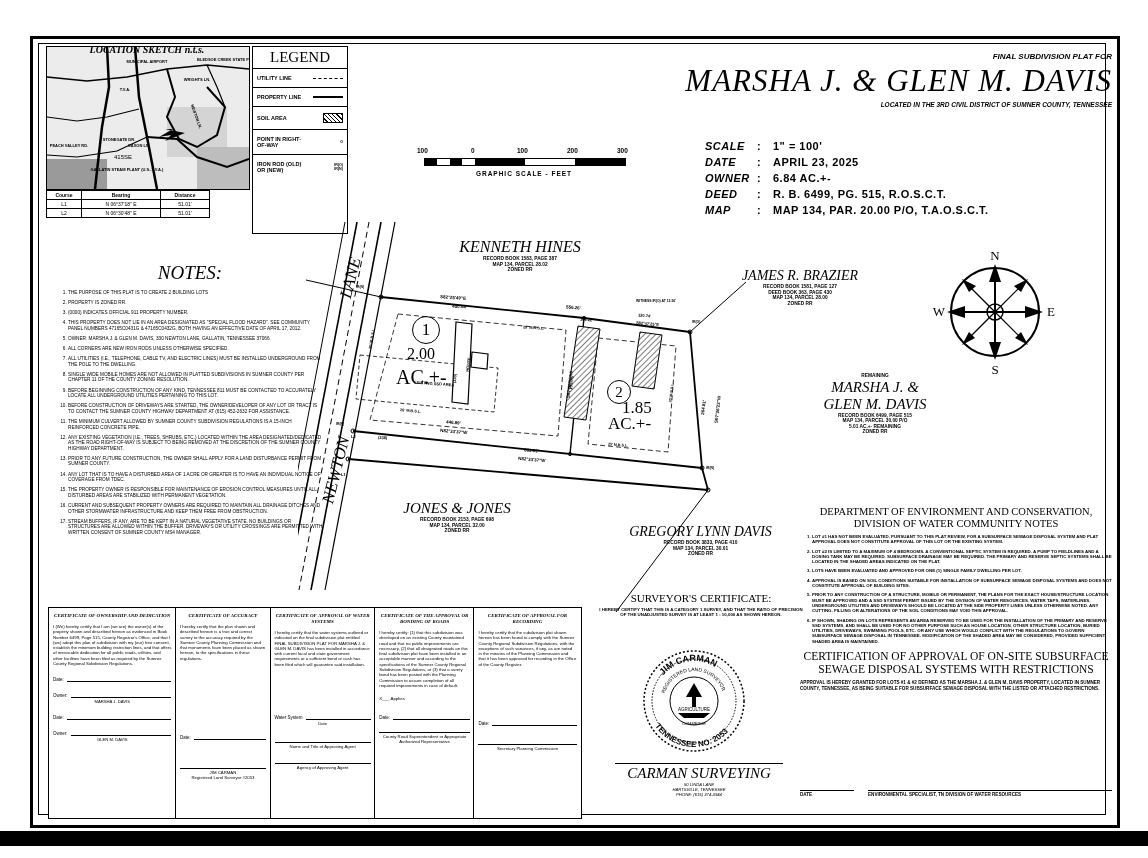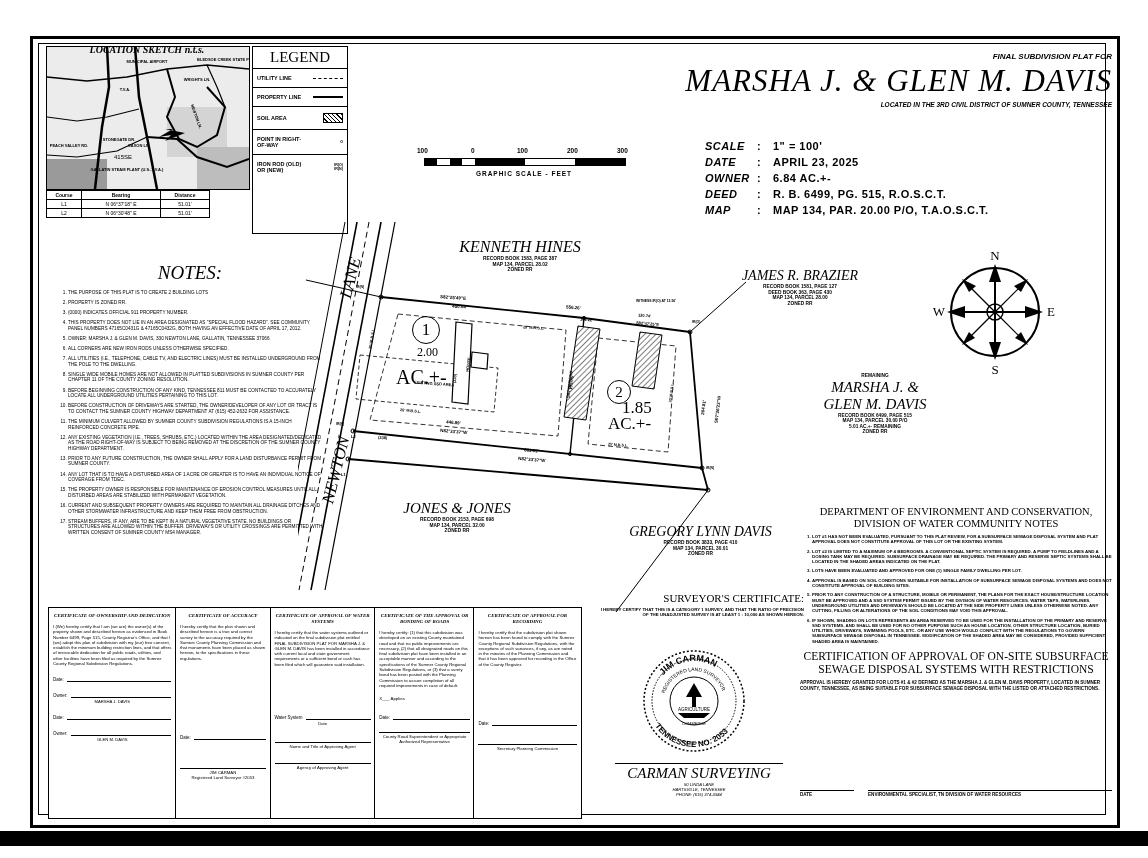--- a/index.html
+++ b/index.html
@@ -62,21 +62,21 @@
   .lotarea{position:absolute;font-family:"Liberation Serif",serif;white-space:nowrap;}
 
   
   .compass{left:933px;top:248px;}
   .sealsvg{left:638px;top:645px;}
   .firmblock{left:615px;top:763px;width:168px;text-align:center;}
   .firmname{font-family:"Liberation Serif",serif;font-style:italic;font-size:15px;border-top:1.5px solid #000;padding-top:1px;white-space:nowrap;}
   .firmline{font-size:4.2px;line-height:5px;font-style:italic;}
 
   
-  .survcert{left:598px;top:592px;width:206px;text-align:right;}
+  .survcert{left:598px;top:592px;width:206px;text-align:center;}
   .survcert h3{font-family:"Liberation Serif",serif;font-size:11px;margin:0 0 3px 0;font-weight:normal;}
   .survcert p{margin:0;font-size:4.4px;line-height:5.4px;font-weight:bold;}
 
   
   .decblock{left:800px;top:506px;width:312px;}
   .dec-title{font-family:"Liberation Serif",serif;font-size:10.5px;text-align:center;line-height:12px;margin-bottom:4px;}
   .decblock ol{margin:0;padding-left:12px;font-size:4.4px;line-height:5.3px;font-weight:bold;}
   .decblock li{margin-bottom:4px;}
   .ssd-title{font-family:"Liberation Serif",serif;font-size:11.5px;text-align:center;line-height:13px;margin:6px 0 4px 0;}
   .ssd-body{font-size:4.6px;line-height:5.6px;font-weight:bold;}
@@ -283,21 +283,21 @@
     <circle cx="50" cy="237" r="2" fill="none" stroke="#000"></circle>
     <circle cx="410" cy="268" r="2" fill="none" stroke="#000"></circle>
     <circle cx="286" cy="96" r="1.6" fill="none" stroke="#000"></circle>
     <circle cx="272" cy="232" r="1.6" fill="none" stroke="#000"></circle>
   </svg>
 
   <div class="roadname" style="left:302px;top:460px;transform:rotate(-76deg)">NEWTON</div>
   <div class="roadname" style="left:330px;top:268px;transform:rotate(-76deg)">LANE</div>
 
   <div class="lotcircle" style="left:412px;top:316px;width:26px;height:26px;font-size:17px">1</div>
-  <div class="lotarea" style="left:417px;top:345px;font-size:12px">2.00</div>
+  <div class="lotarea" style="left:407px;top:345px;font-size:16px">2.00</div>
   <div class="lotarea" style="left:396px;top:366px;font-size:20px">AC.+-</div>
   <div class="lotcircle" style="left:607px;top:380px;width:22px;height:22px;font-size:15px">2</div>
   <div class="lotarea" style="left:622px;top:398px;font-size:17px">1.85</div>
   <div class="lotarea" style="left:608px;top:414px;font-size:17px">AC.+-</div>
 
   <div class="dim" style="left:440px;top:295px;transform:rotate(4deg)">S82°25'49"E</div>
   <div class="dim" style="left:452px;top:304px;transform:rotate(4deg)">450.04'</div>
   <div class="dim" style="left:523px;top:326px;transform:rotate(4deg);font-size:3.8px">25' M.B.S.L.</div>
   <div class="dim" style="left:362px;top:336px;transform:rotate(-80deg);font-size:3.8px">30' M.B.S.L.</div>
   <div class="dim" style="left:446px;top:420px;transform:rotate(5deg)">446.89'</div>

